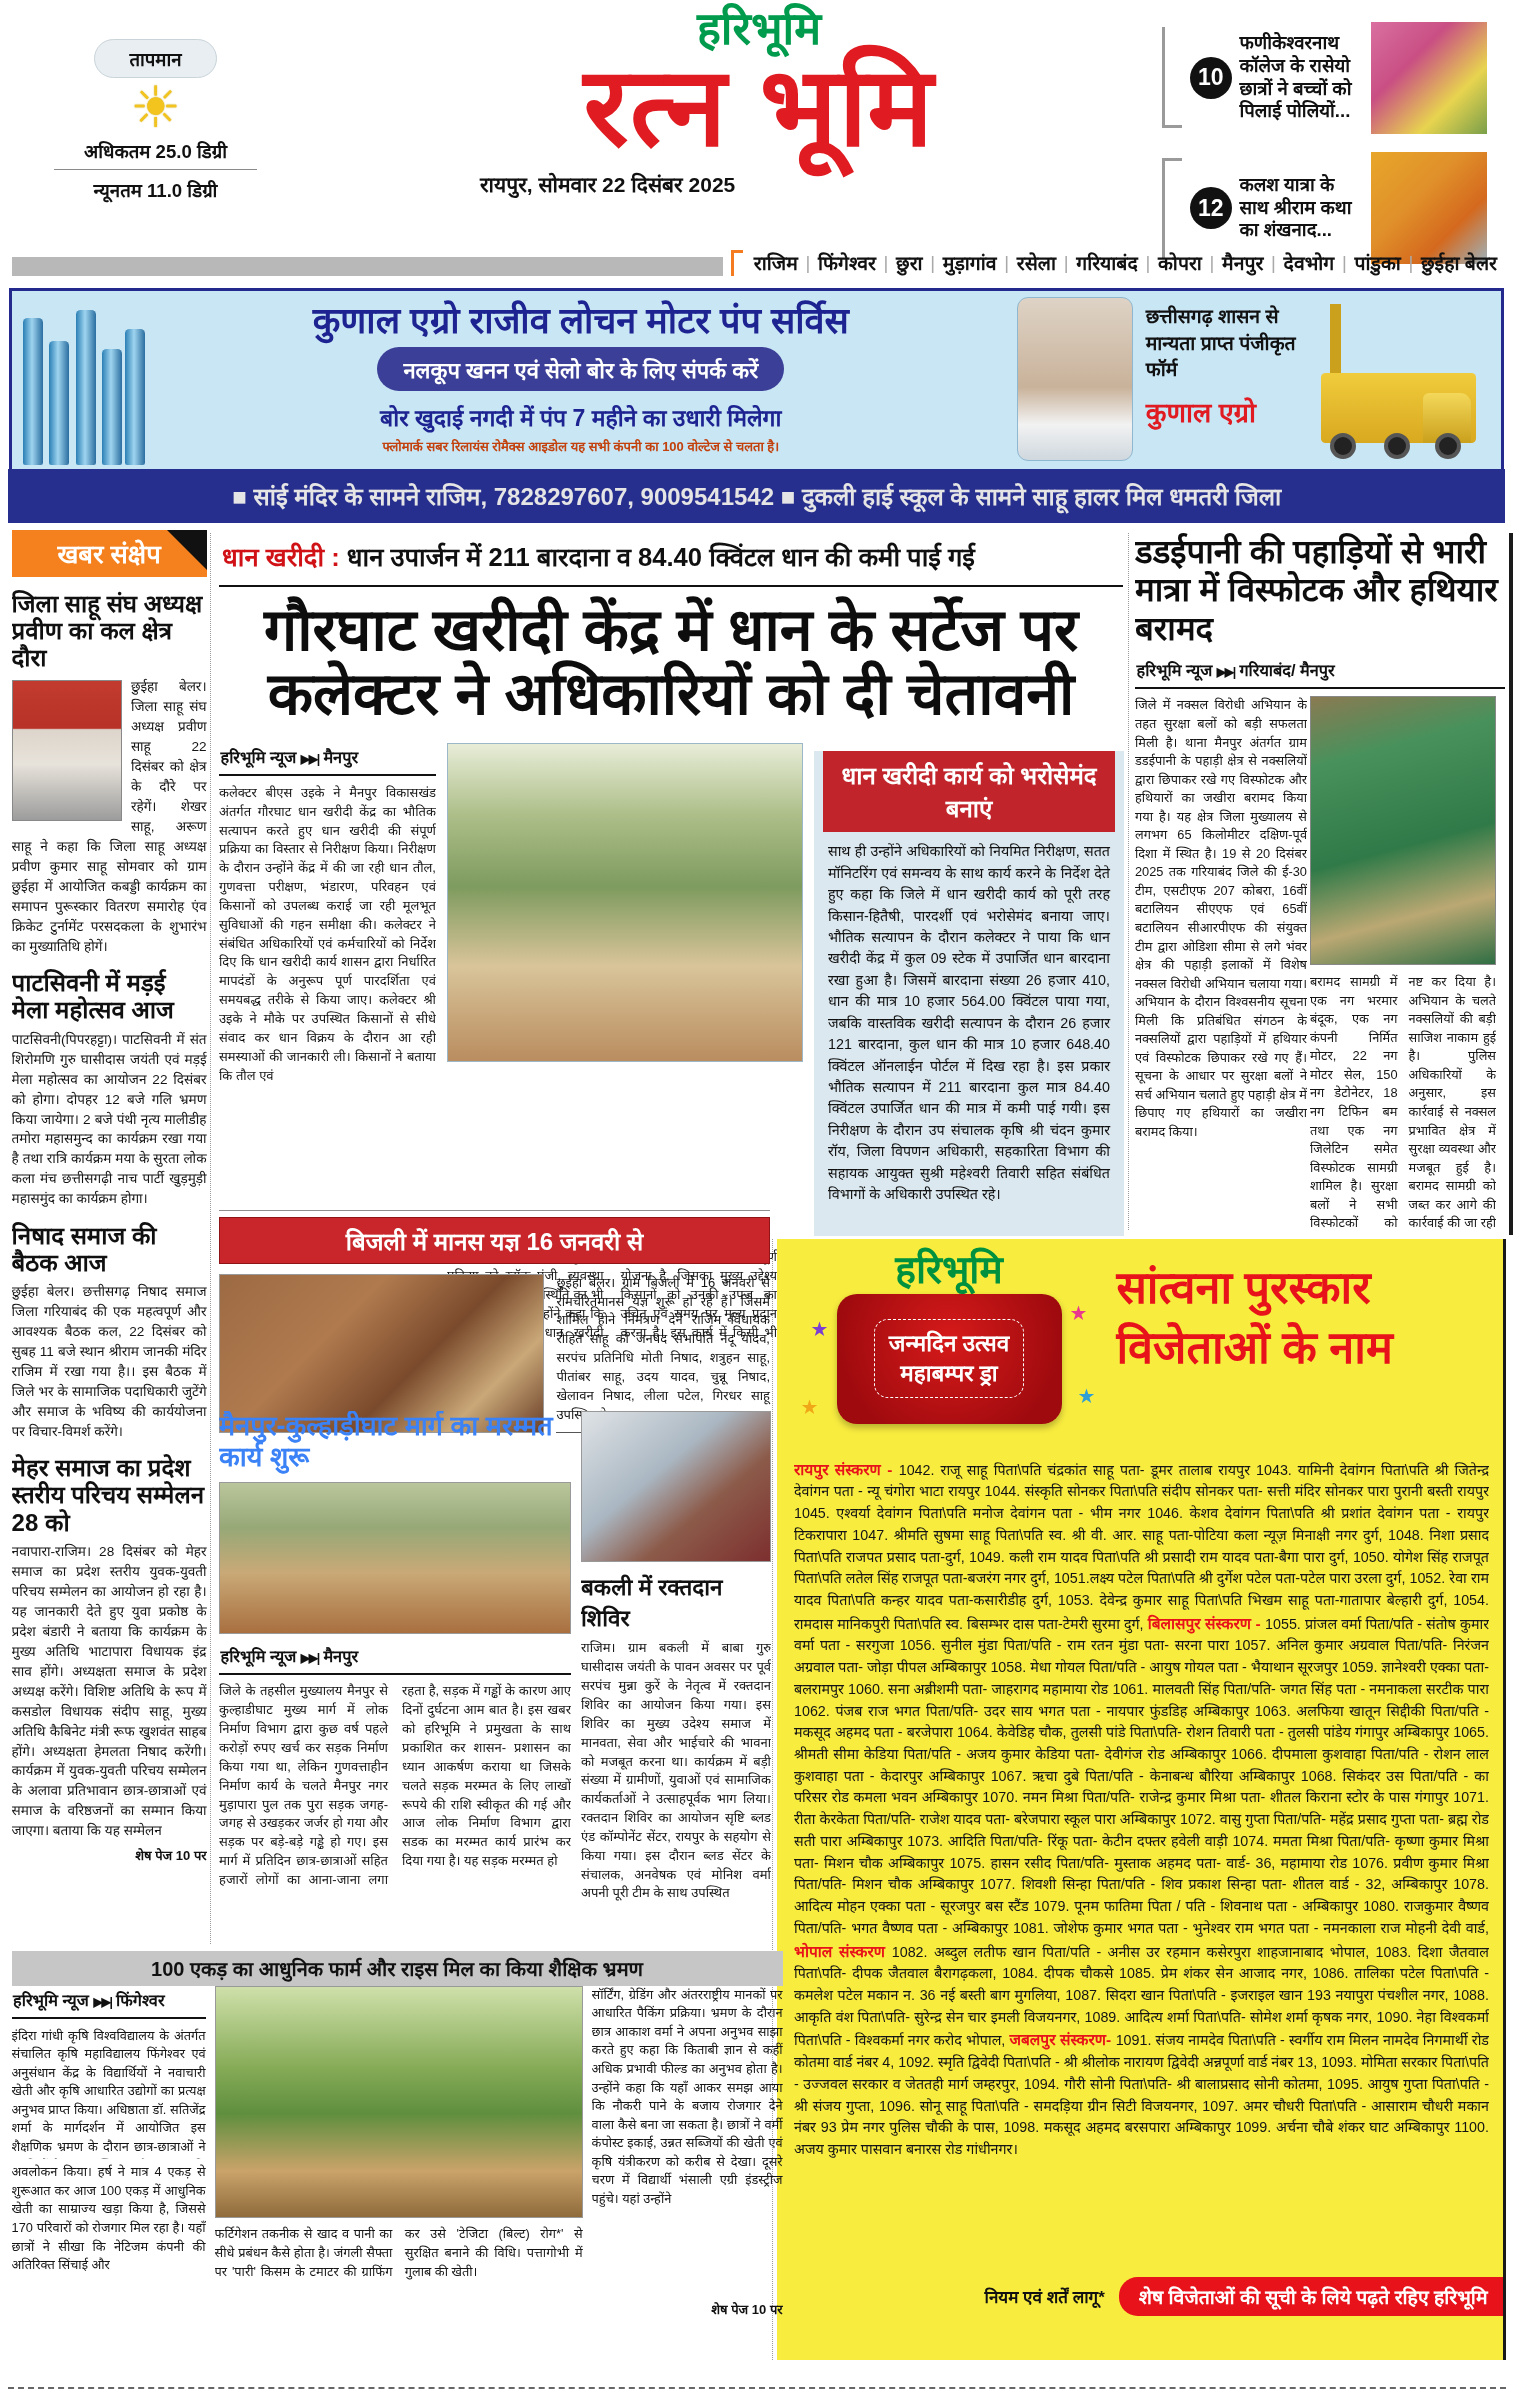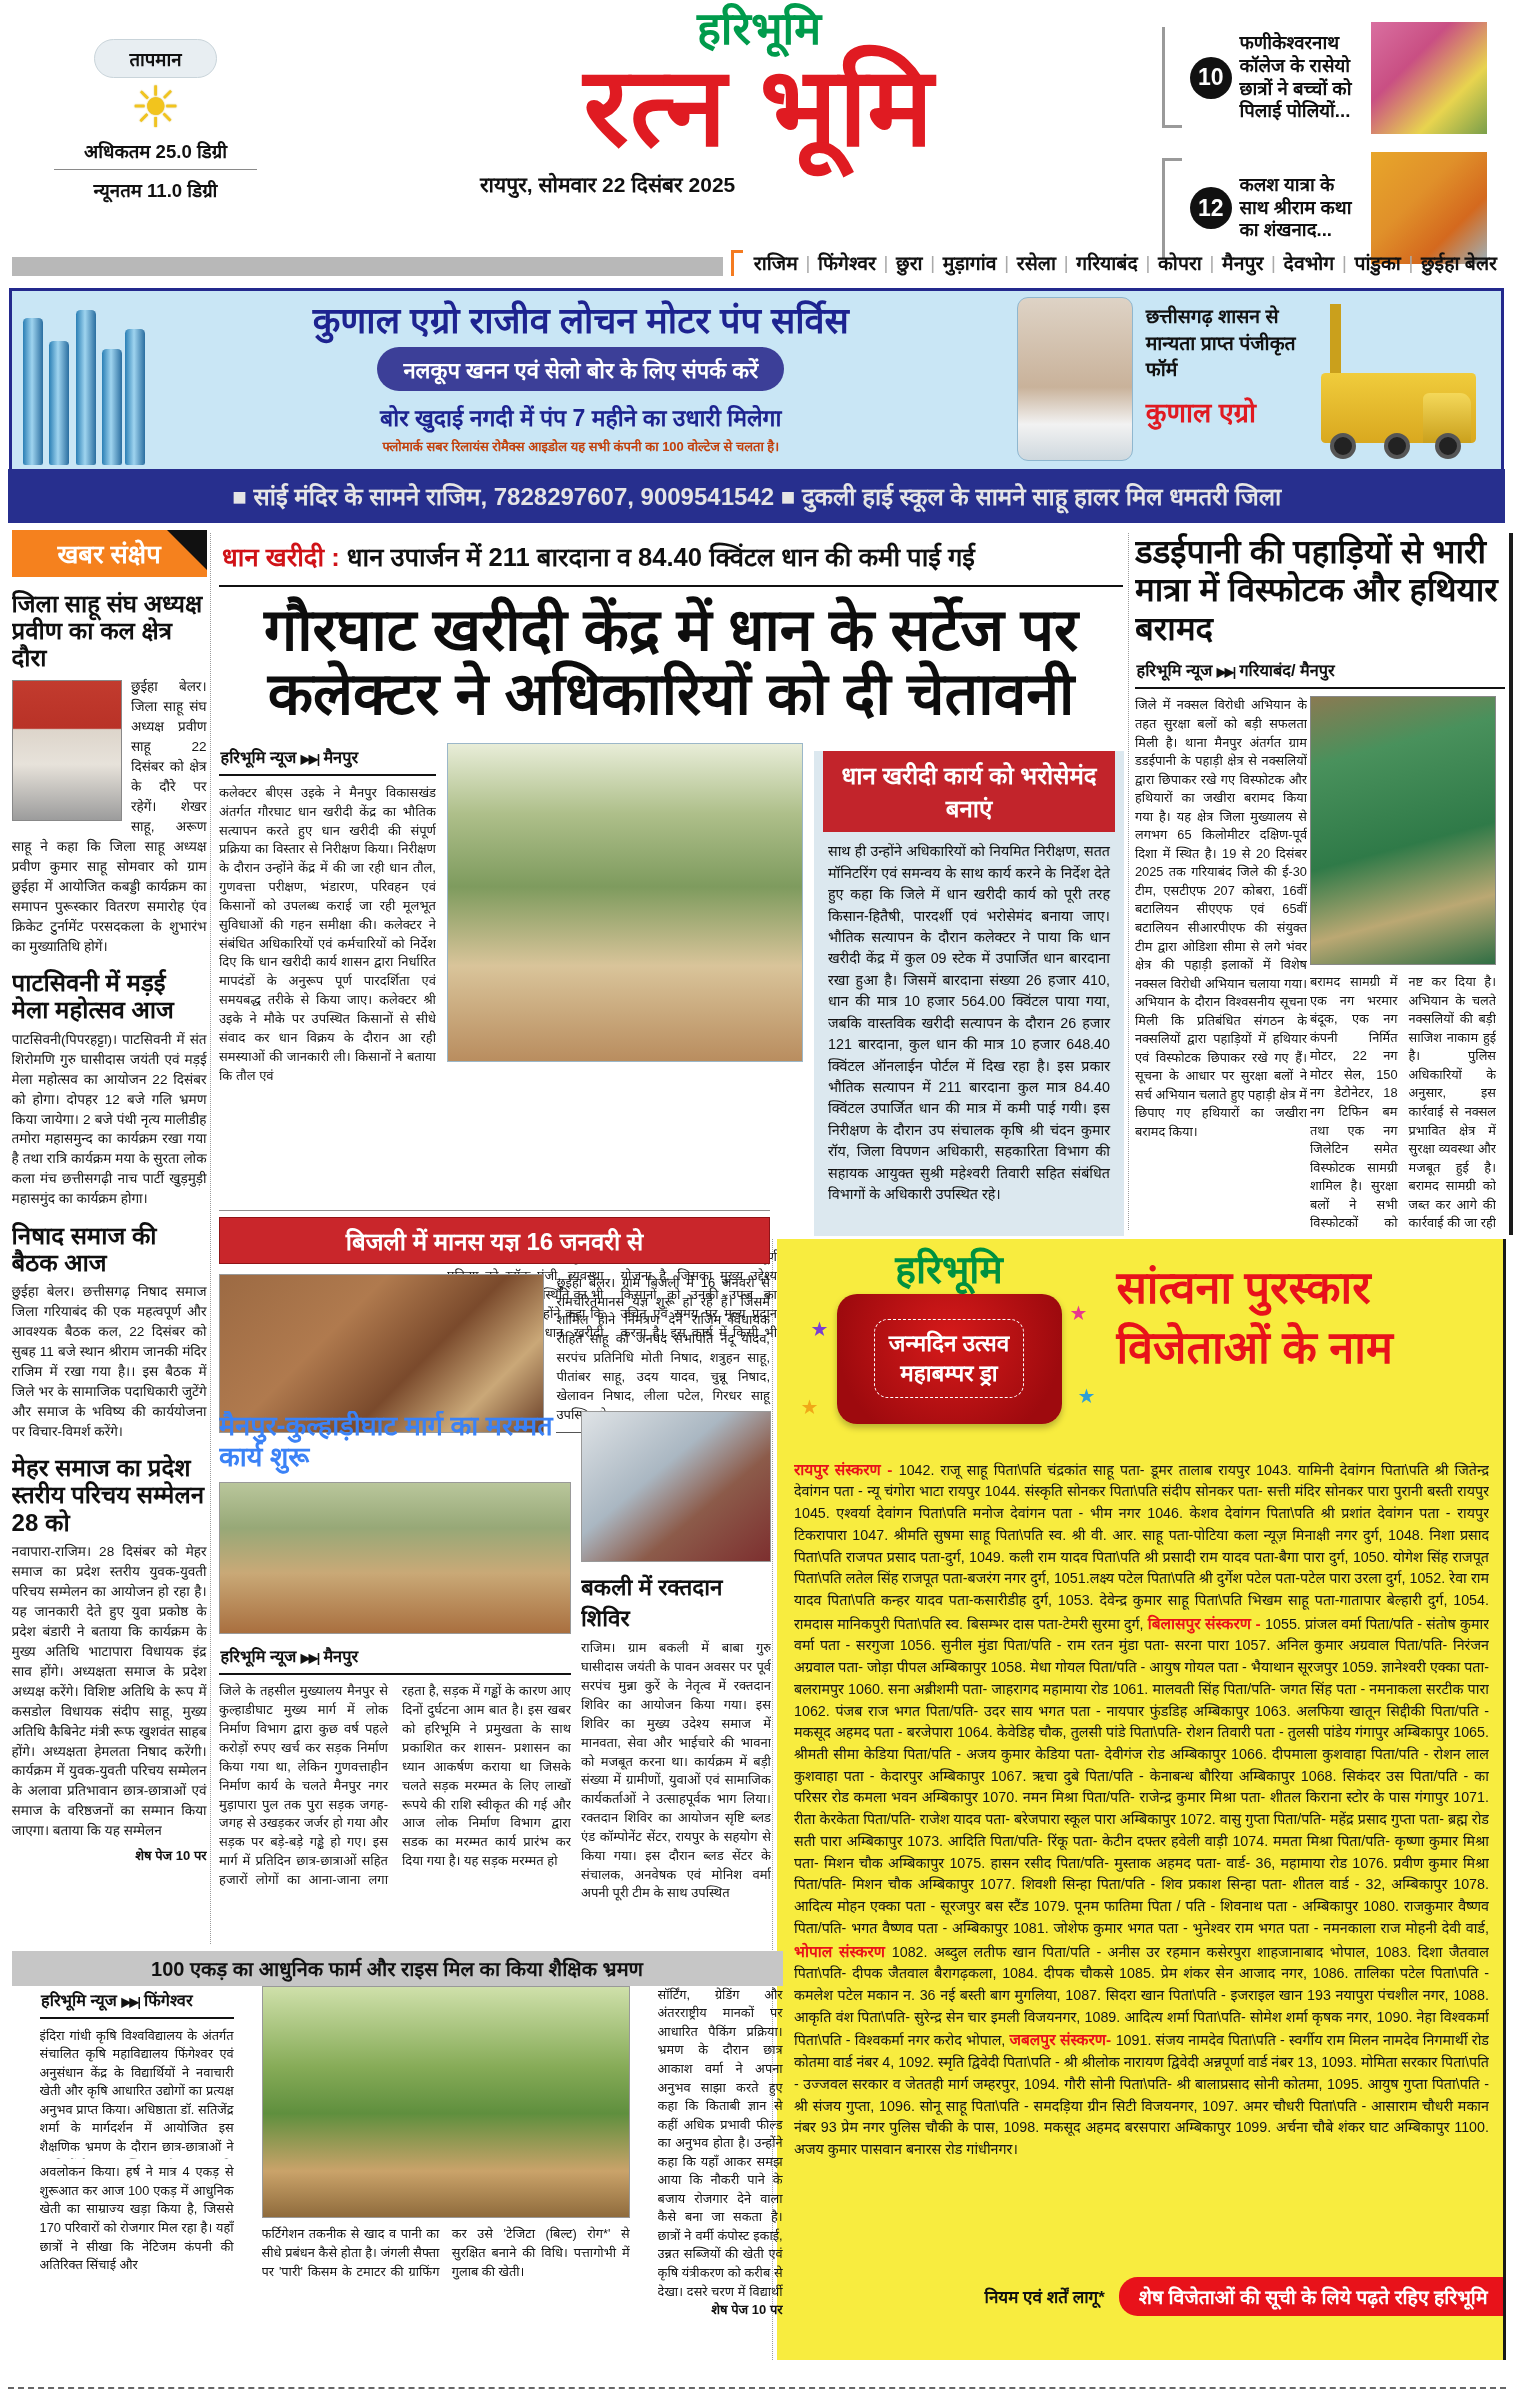--- a/index.html
+++ b/index.html
@@ -146,21 +146,21 @@
   #lottery .list .seclabel{color:#e8121a;font-weight:bold;font-size:15.5px;}
   #lottery .foot{display:flex;justify-content:flex-end;align-items:center;gap:14px;margin-top:6.2px;}
   #lottery .terms{font-weight:bold;font-size:17px;}
   #lottery .redpill{background:#e8121a;color:#fff;font-weight:bold;font-size:19.4px;border-radius:18.6px 0 0 18.6px;
      padding:6.2px 15.5px 6.2px 20px;margin-right:-14px;}
 
   
   #agri{left:11.6px;top:1951px;width:771px;height:424px;overflow:hidden;}
   #agri .strip{background:#c6c6c6;color:#111;font-weight:bold;font-size:20px;text-align:center;padding:3.9px 0;}
   #agri .hl{font-weight:bold;font-size:50px;line-height:1.08;text-align:center;color:#0d0d0d;margin:9.3px 0 11px 0;}
-  #agri .row{display:flex;gap:28px;margin-left:28px;}
+  #agri .row{display:flex;gap:9px;}
   #agri .c1{flex:0 0 194px;}
   #agri .mid{flex:0 0 368px;}
   #agri .gphoto{width:368px;height:232px;border:0.8px solid #999;
      background:linear-gradient(180deg,#cfe0aa 0%,#86ab57 35%,#5f8f3e 55%,#caa36a 80%,#8f6b3c 100%);}
   #agri .under{column-count:2;column-gap:12.4px;margin-top:7.7px;height:93px;overflow:hidden;font-size:12.8px;}
   #agri .c3{flex:1 1 auto;}
 
   
   #vd1{left:210px;top:533px;height:1411px;} 
   #vd2{left:1128px;top:533px;height:697px;}

